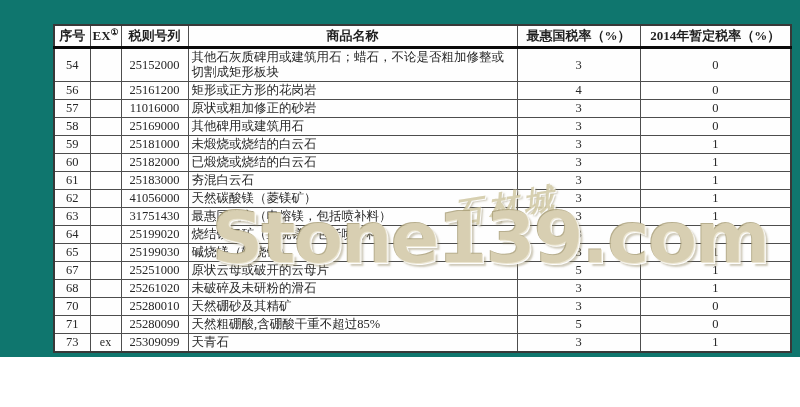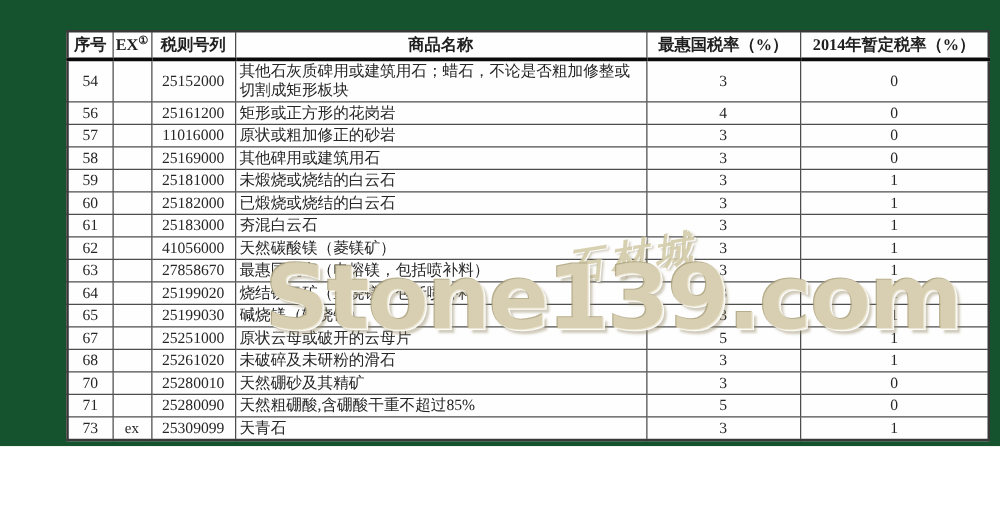--- a/index.html
+++ b/index.html
@@ -2,21 +2,21 @@
 <html><head>
 <meta charset="utf-8">
 <style>
   * { margin: 0; padding: 0; box-sizing: border-box; }
   html, body { background: #ffffff; }
   .page {
     position: relative;
     width: 800px;
     height: 357px;
     overflow: hidden;
-    background: #14532d;
+    background: #0f766e;
     font-family: "Liberation Serif", "DejaVu Serif", serif;
     color: #1f1f1f;
   }
   table.tariff {
     position: absolute;
     left: 53px;
     top: 24px;
     width: 737px;
     border-collapse: collapse;
     table-layout: fixed;
@@ -179,21 +179,21 @@
     <td class="c-ex"></td>
     <td class="c-code">41056000</td>
     <td class="c-name">天然碳酸镁（菱镁矿）</td>
     <td class="c-rate">3</td>
     <td class="c-rate">1</td>
   </tr>
 
   <tr>
     <td class="c-seq">63</td>
     <td class="c-ex"></td>
-    <td class="c-code">27858670</td>
+    <td class="c-code">31751430</td>
     <td class="c-name">最惠国税率（电熔镁，包括喷补料）</td>
     <td class="c-rate">3</td>
     <td class="c-rate">1</td>
   </tr>
 
   <tr>
     <td class="c-seq">64</td>
     <td class="c-ex"></td>
     <td class="c-code">25199020</td>
     <td class="c-name">烧结镁氧矿（重烧镁，包括喷补料）</td>

